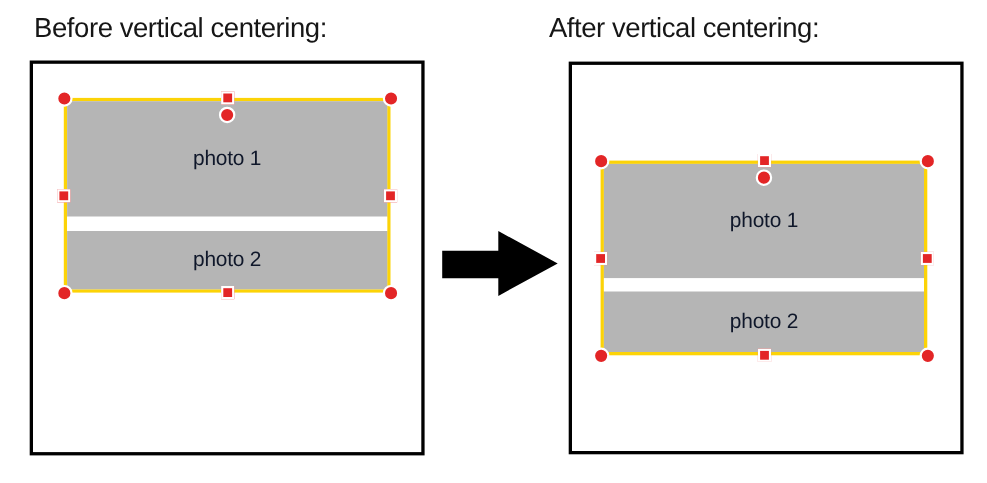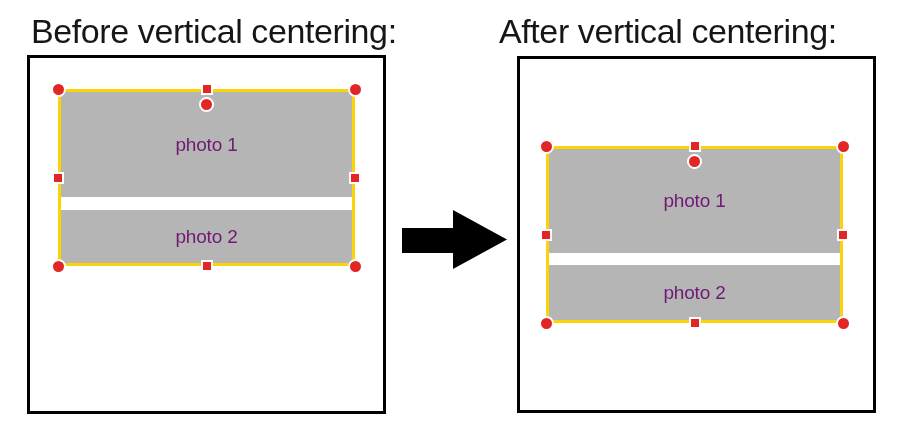--- a/index.html
+++ b/index.html
@@ -2,36 +2,36 @@
 <html><head>
 <meta charset="utf-8">
 <style>
   * { margin:0; padding:0; box-sizing:border-box; }
   html,body { background:#fff; }
   .page {
     position:relative; width:897px; height:439px; overflow:hidden;
     background:#fff; font-family:"Liberation Sans", sans-serif;
   }
   .title {
-    position:absolute; top:12px; font-size:34px; letter-spacing:-0.4px;
+    position:absolute; top:12px; font-size:25px; letter-spacing:-0.4px;
     color:#161616; white-space:nowrap;
   }
   .title-before { left:31px; }
   .title-after  { left:499px; }
 
   .canvas { position:absolute; border:3px solid #000; background:#fff; }
   .canvas-before { left:27px;  top:55px; width:359px; height:359px; }
   .canvas-after  { left:517px; top:56px; width:359px; height:357px; }
 
   .selection { position:absolute; border:3px solid #fcd307; }
   .sel-before { left:58px;  top:89px;  width:297px; height:177px; }
   .sel-after  { left:546px; top:146px; width:297px; height:177px; }
 
   .photo {
-    width:100%; background:#b5b5b5; color:#701a75; font-size:19px;
+    width:100%; background:#b5b5b5; color:#0f172a; font-size:19px;
     display:flex; align-items:center; justify-content:center;
     letter-spacing:-0.2px;
   }
   .gap { width:100%; background:#ffffff; }
   .sel-before .p1 { height:105px; }
   .sel-before .gap { height:13px; }
   .sel-before .p2 { height:53px; }
   .sel-after  .p1 { height:104px; }
   .sel-after  .gap { height:12px; }
   .sel-after  .p2 { height:55px; }

